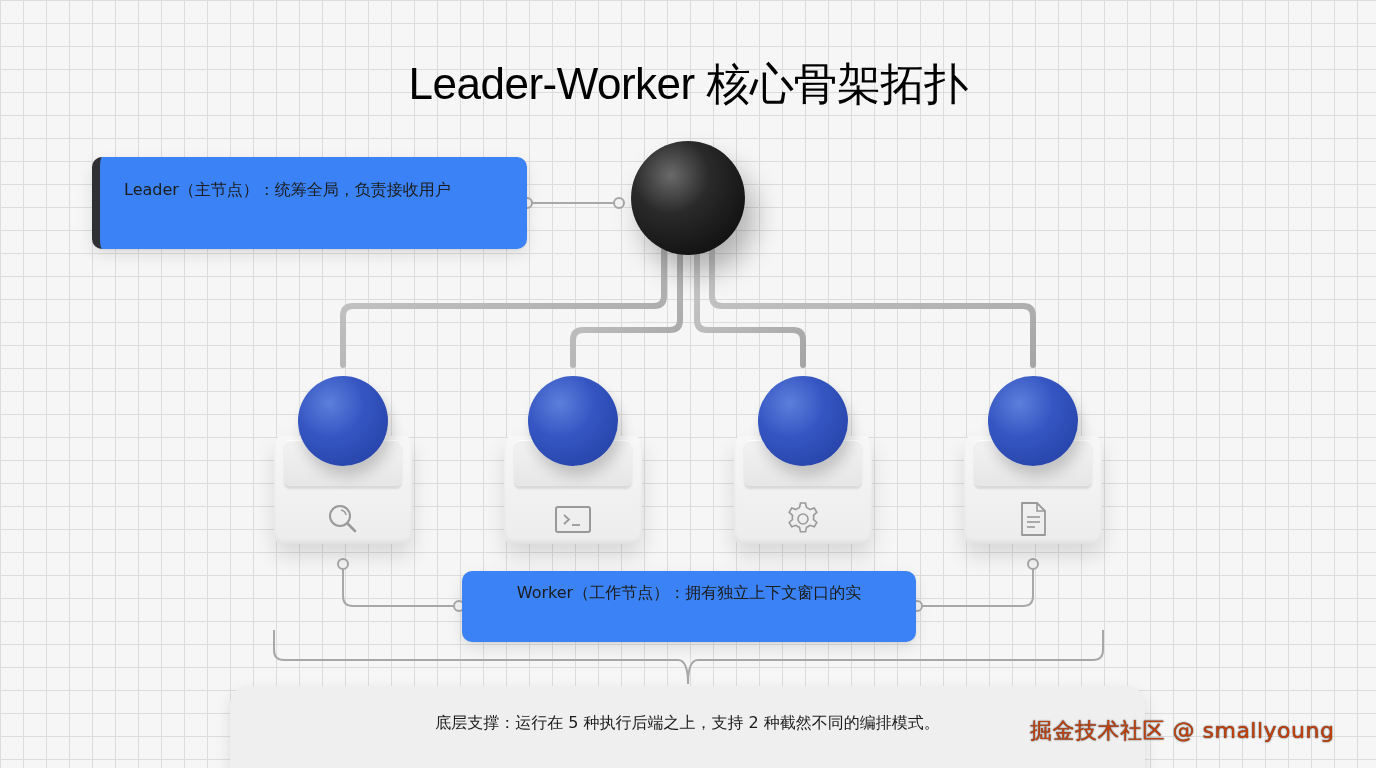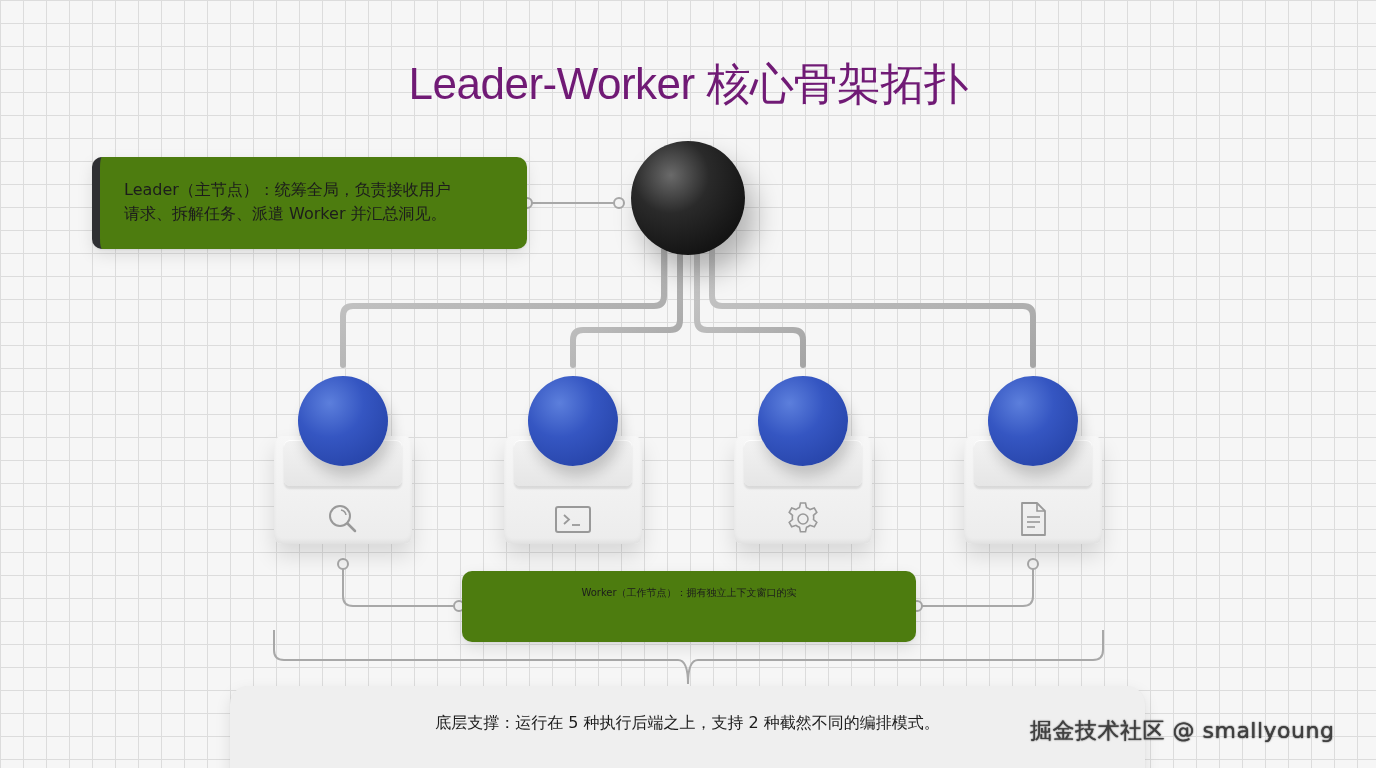--- a/index.html
+++ b/index.html
@@ -9,37 +9,37 @@
     font-family: "DejaVu Sans", "Liberation Sans", sans-serif;
     background-color: #f6f6f6;
     background-image:
       linear-gradient(to right, #dcdcdc 1px, transparent 1px),
       linear-gradient(to bottom, #dcdcdc 1px, transparent 1px);
     background-size: 23px 23px;
     background-position: 0 0;
   }
   .title {
     position: absolute; left: 0; top: 55px; width: 1376px;
-    text-align: center; font-size: 44px; color: #701a75;
+    text-align: center; font-size: 44px; color: #000000;
     font-family: "Liberation Sans", "DejaVu Sans", sans-serif;
     letter-spacing: -0.5px;
   }
   svg.wires { position: absolute; left: 0; top: 0; }
   .callout {
-    position: absolute; background: #4d7c0f; border-radius: 10px;
+    position: absolute; background: #3b82f6; border-radius: 10px;
     box-shadow: 0 6px 16px rgba(0,0,0,0.10), 0 1px 2px rgba(0,0,0,0.06);
     color: #1c1c1c; font-size: 16px; line-height: 24px;
   }
   .callout-leader {
     left: 92px; top: 157px; width: 435px; height: 92px;
     border-left: 8px solid #2f3033; padding: 21px 0 0 24px;
   }
   .callout-worker {
     left: 462px; top: 571px; width: 454px; height: 71px;
-    text-align: center; padding-top: 10px; font-size: 10px;
+    text-align: center; padding-top: 10px; font-size: 16px;
   }
   .callout-base {
     left: 230px; top: 686px; width: 915px; height: 100px;
     border-radius: 18px; text-align: center; padding-top: 25px;
     background: #efefef; font-size: 16px;
   }
   .sphere-leader {
     position: absolute; left: 631px; top: 141px; width: 114px; height: 114px;
     border-radius: 50%;
     background: radial-gradient(circle at 35% 30%, #6a6a6a 0%, #2a2a2a 35%, #141414 75%, #0d0d0d 100%);
@@ -62,21 +62,21 @@
     position: absolute; left: 24px; top: 0; width: 90px; height: 90px;
     border-radius: 50%;
     background: radial-gradient(circle at 35% 30%, #5c7fdc 0%, #3556c2 40%, #2947ad 75%, #243f9c 100%);
     box-shadow: 4px 10px 14px rgba(0,0,0,0.18);
   }
   .worker-icon {
     position: absolute; left: 49px; top: 123px; width: 40px; height: 40px;
   }
   .watermark {
     position: absolute; left: 1030px; top: 716px; font-size: 22px;
-    color: #404040; text-shadow: 0 0 2px rgba(0,0,0,0.55), 0 0 1px rgba(0,0,0,0.7);
+    color: #c2410c; text-shadow: 0 0 2px rgba(0,0,0,0.55), 0 0 1px rgba(0,0,0,0.7);
     letter-spacing: 0.5px;
   }
 </style>
 </head>
 <body>
 
 <div class="title">Leader-Worker 核心骨架拓扑</div>
 
 <svg class="wires" width="1376" height="768" viewBox="0 0 1376 768">
   <defs>
@@ -108,21 +108,20 @@
     <circle cx="917" cy="606" r="5" fill="#f4f4f4"></circle>
   </g>
 
   <path d="M274 630 V 650 Q 274 660 284 660 H 678 Q 688 660 688 684 Q 688 660 698 660 H 1093 Q 1103 660 1103 650 V 630" fill="none" stroke="#a8a8a8" stroke-width="2"></path>
 </svg>
 
 <div class="sphere-leader"></div>
 
 <div class="callout callout-leader">
   <div>Leader（主节点）：统筹全局，负责接收用户</div>
-  <div>请求、拆解任务、派遣 Worker 并汇总洞见。</div>
 </div>
 
 <div class="worker" style="left:274px; top:376px;">
   <div class="pedestal">
     <div class="pedestal-top"></div>
   </div>
   <div class="sphere-worker"></div>
   <svg class="worker-icon" viewBox="0 0 40 40">
     <circle cx="17" cy="17" r="10" fill="none" stroke="#999" stroke-width="2"></circle>
     <path d="M18 11 a6 6 0 0 1 5 5" fill="none" stroke="#999" stroke-width="1.5"></path>

